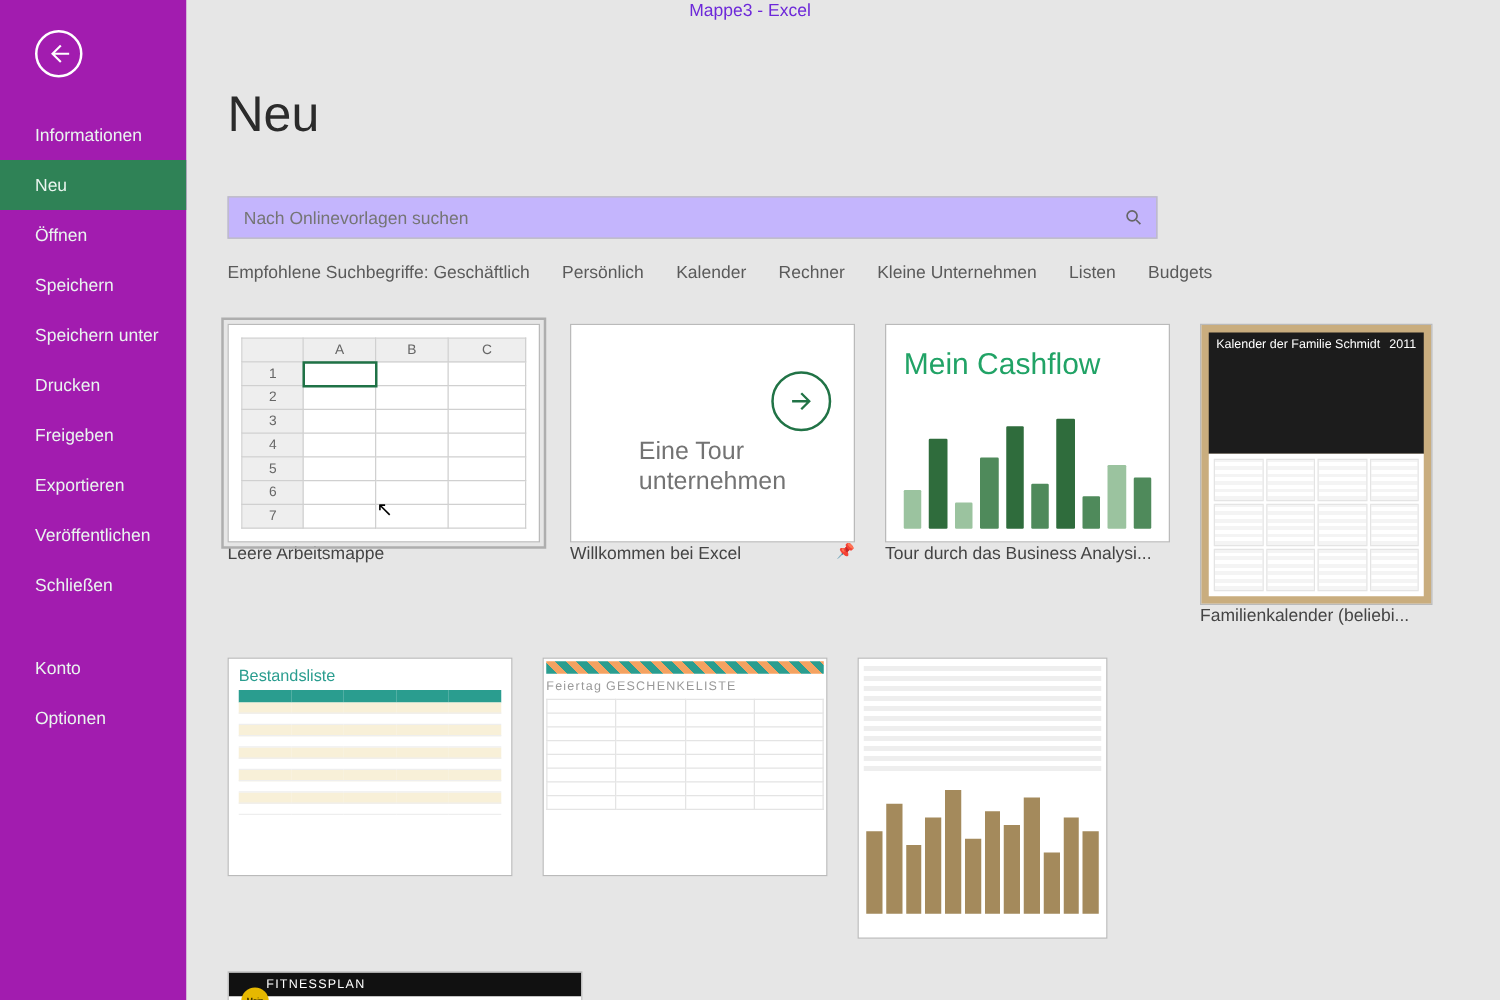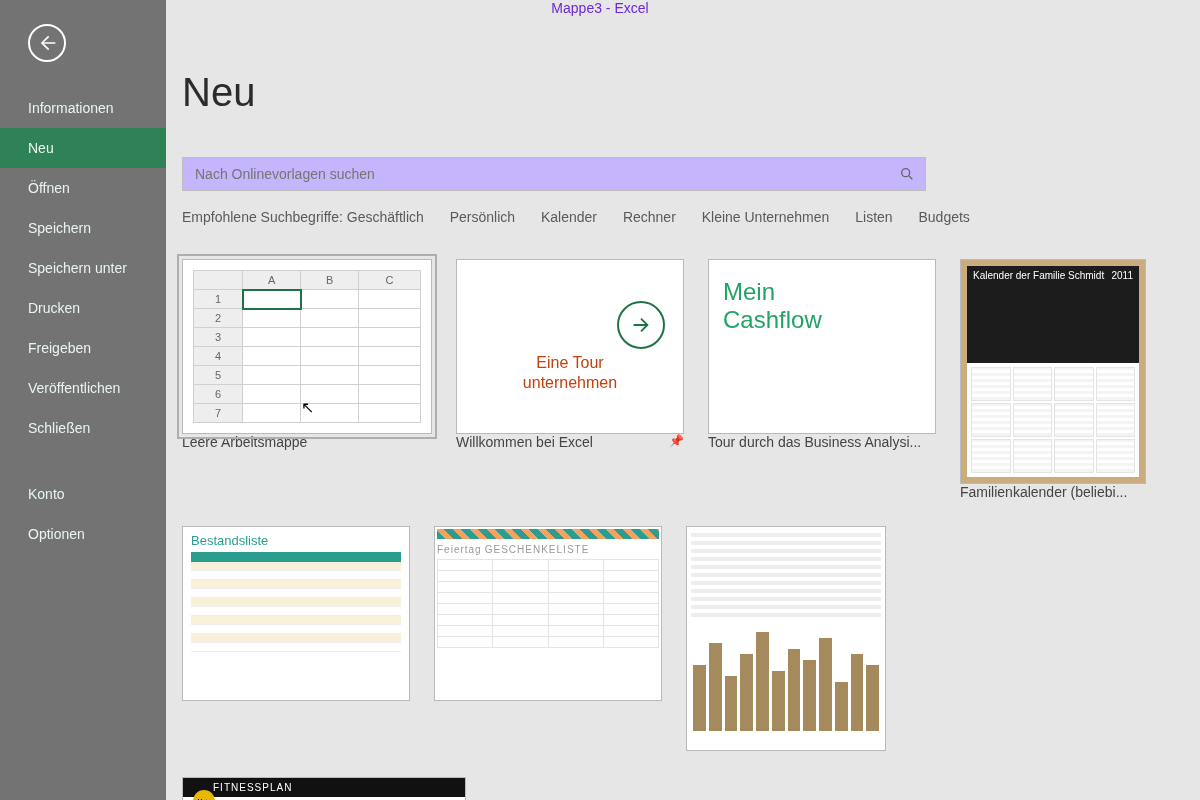--- a/index.html
+++ b/index.html
@@ -5,22 +5,22 @@
   * { margin: 0; padding: 0; box-sizing: border-box; font-family: "Segoe UI", Arial, sans-serif; }
   html, body { width: 1200px; height: 800px; overflow: hidden; background: #e6e6e6; }
 
   
   .titlebar {
     position: absolute; top: 0; left: 0; right: 0; height: 36px;
     display: flex; align-items: flex-start; justify-content: center;
     font-size: 14px; color: #6d28d9;
   }
   .sidebar {
-    position: absolute; top: 0; left: 0; bottom: 0; width: 166px;
-    background: #737373; 
+    position: absolute; top: 0; left: 0; bottom: 0; width: 149px;
+    background: #a21caf; 
     color: #fff;
   }
   .main {
     position: absolute; top: 0; left: 138px; right: 0; bottom: 0;
     padding: 70px 44px 0 44px;
     color: #333; overflow: hidden;
   }
 
   
   .back-btn {
@@ -74,24 +74,24 @@
   .blank-sheet td.sel { outline: 2px solid #1f7246; outline-offset: -1px; }
   .cursor-ptr { position: absolute; left: 108px; top: 128px; font-size: 16px; color: #000; }
 
   
   .tour-thumb { display: flex; flex-direction: column; align-items: center; justify-content: center; gap: 10px; height: 100%; }
   .tour-thumb .circle-arrow {
     width: 48px; height: 48px; border: 2px solid #217346; border-radius: 50%;
     display: flex; align-items: center; justify-content: center; align-self: flex-end; margin-right: 18px;
   }
   .tour-thumb .circle-arrow svg { width: 22px; height: 22px; stroke: #217346; stroke-width: 2; fill: none; }
-  .tour-thumb .txt { font-size: 16px; color: #c2410c; font-weight: 300; text-align: center; line-height: 1.2; margin-top: -6px;}
-
-  
-  .cash-thumb { padding: 18px 14px 10px; height: 100%; display: flex; flex-direction: row; }
+  .tour-thumb .txt { font-size: 20px; color: #737373; font-weight: 300; line-height: 1.2; margin-top: -6px;}
+
+  
+  .cash-thumb { padding: 18px 14px 10px; height: 100%; display: flex; flex-direction: column; }
   .cash-thumb .txt { font-size: 24px; font-weight: 300; color: #21a366; }
   .cash-thumb .bars { flex: 1; display: flex; align-items: flex-end; gap: 6px; margin-top: 14px; }
   .cash-thumb .bars span { flex: 1; background: #4f8a5b; border-radius: 1px; }
   .cash-thumb .bars span:nth-child(odd){ background:#9bc39f;}
   .cash-thumb .bars span.dk{ background:#2f6c3c;}
 
   
   .famcal-thumb { padding: 6px; height: 100%; background: #c9ad7e; }
   .famcal-top { height: 46%; background: #1c1c1c; color: #fff; font-size: 8px; padding: 4px 6px; }
   .famcal-top .ti { font-size: 10px; }
@@ -148,20 +148,21 @@
         <path d="M14 4l-8 8 8 8M6 12h16"></path>
       </svg>
   </div>
   <div class="nav-item">Informationen</div>
   <div class="nav-item selected">Neu</div>
   <div class="nav-item">Öffnen</div>
   <div class="nav-item">Speichern</div>
   <div class="nav-item">Speichern unter</div>
   <div class="nav-item">Drucken</div>
   <div class="nav-item">Freigeben</div>
+  <div class="nav-item">Exportieren</div>
   <div class="nav-item">Veröffentlichen</div>
   <div class="nav-item">Schließen</div>
   <div class="nav-gap"></div>
   <div class="nav-item">Konto</div>
   <div class="nav-item">Optionen</div>
 </div>
 
 <div class="main">
   <div class="page-title">Neu</div>
 

